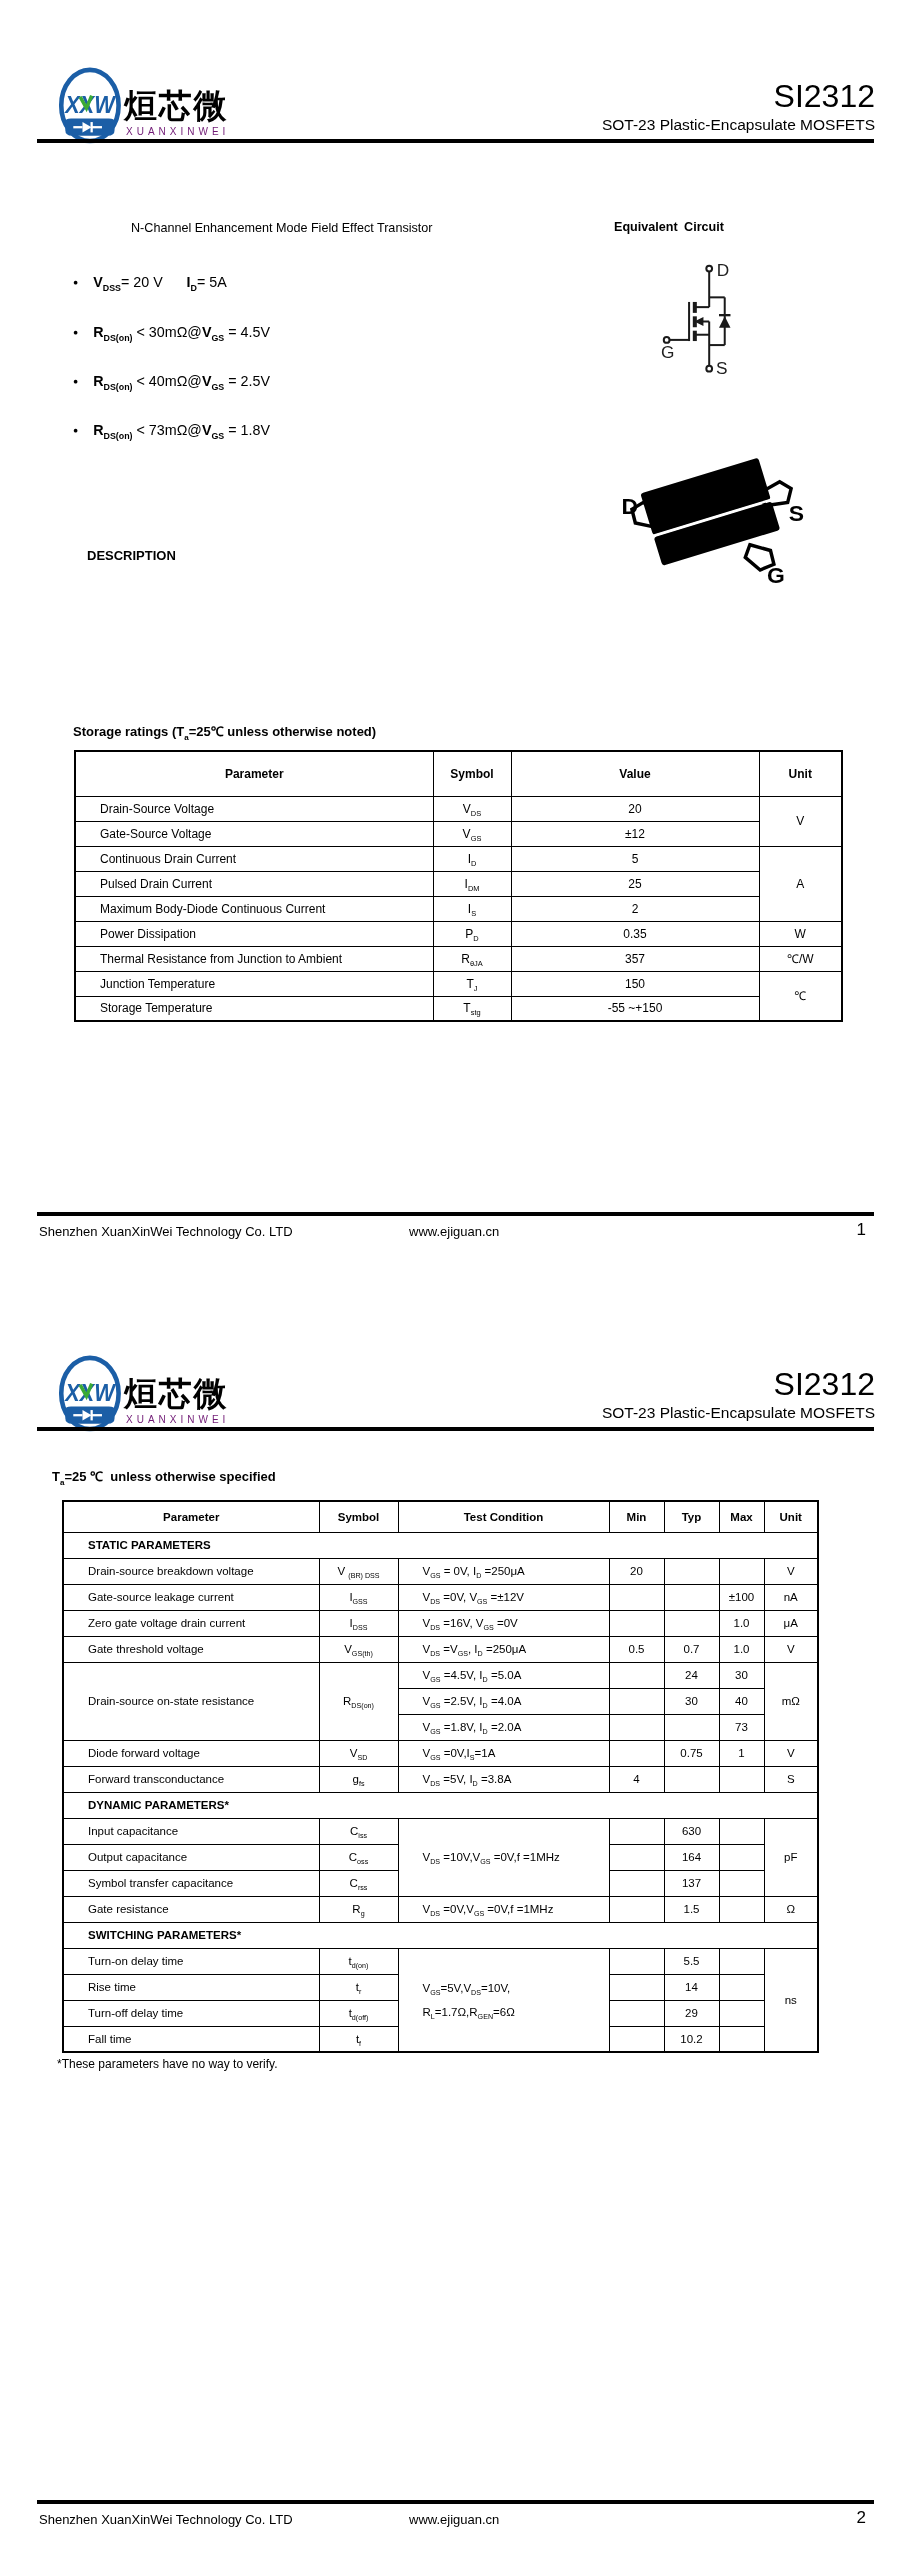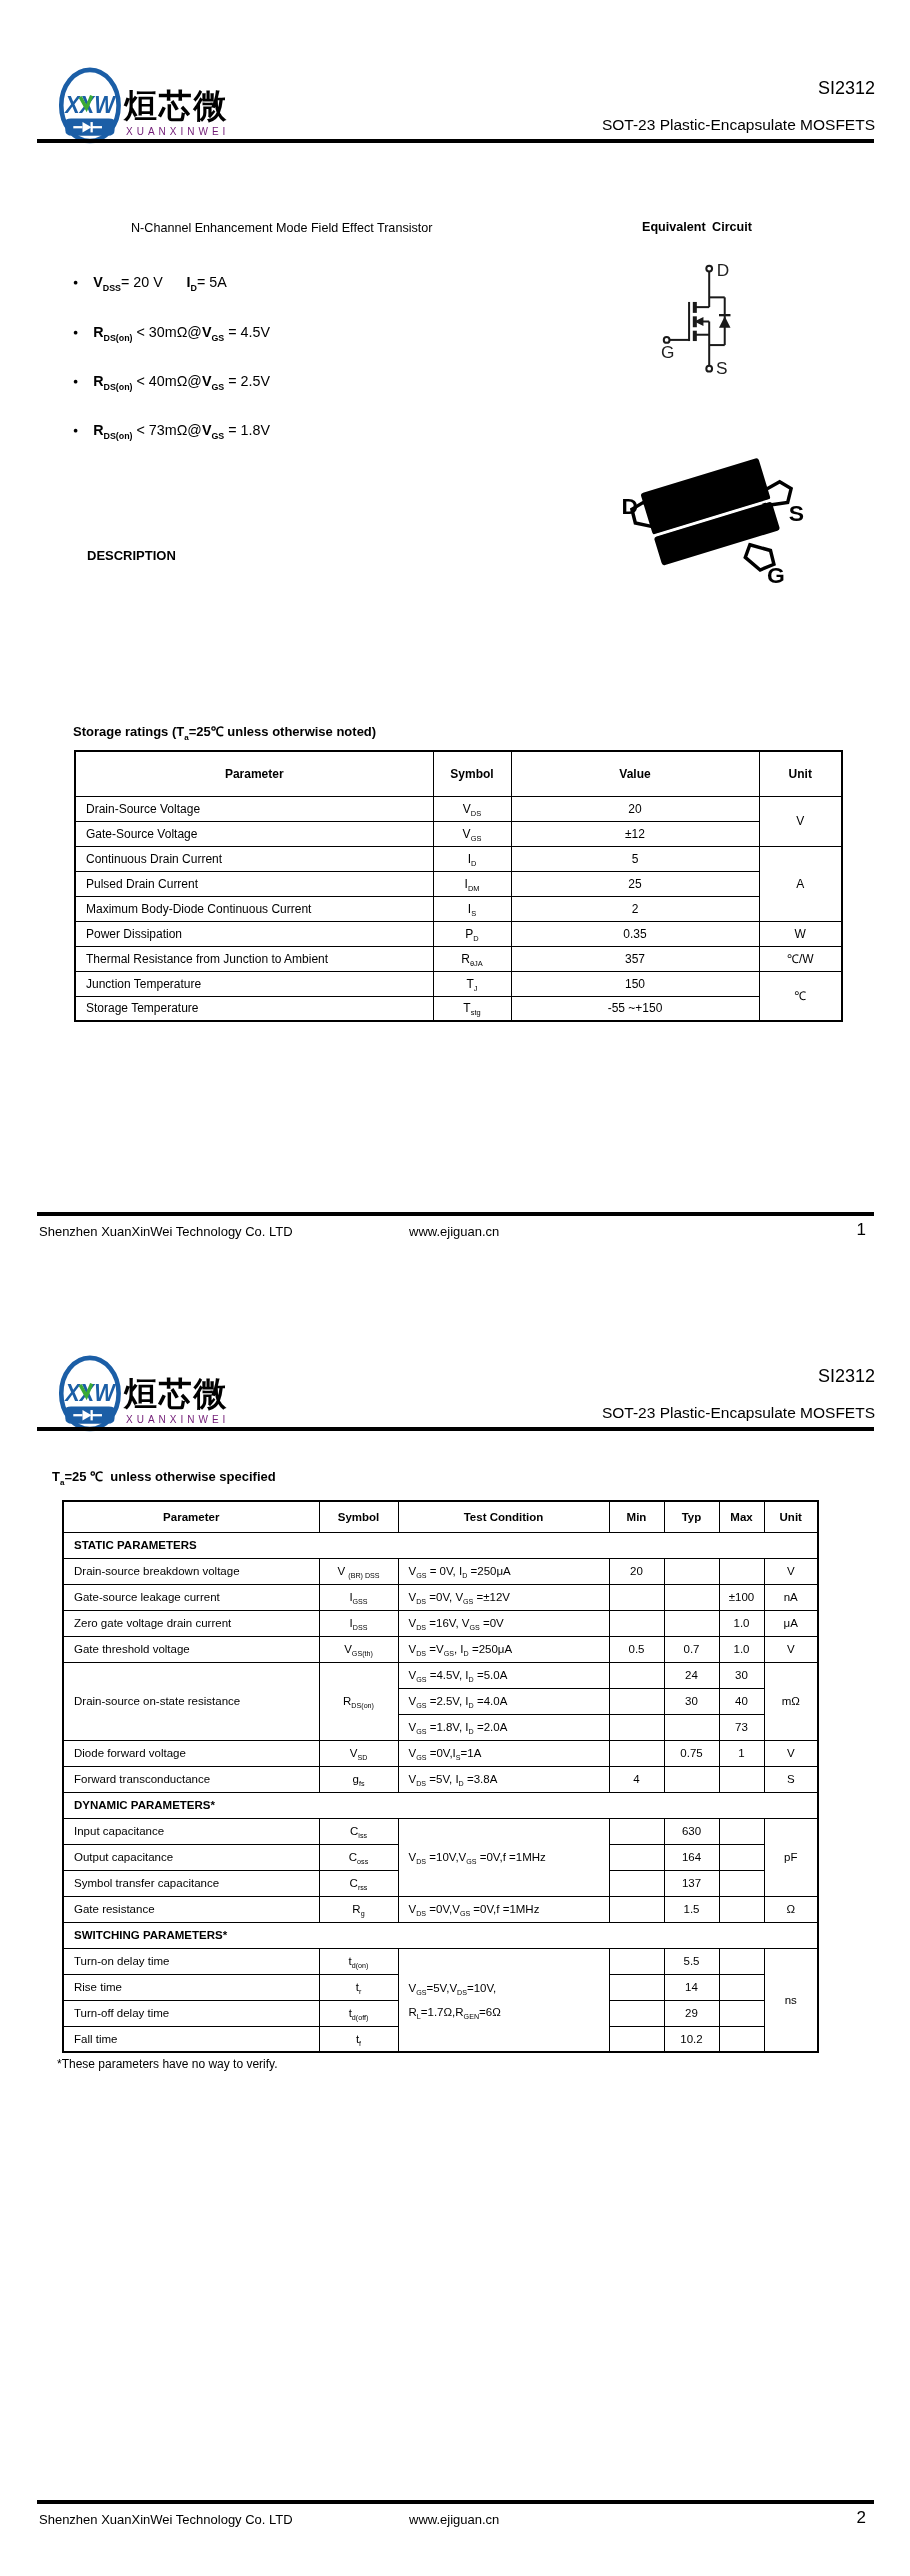--- a/index.html
+++ b/index.html
@@ -5,36 +5,36 @@
   html,body{margin:0;padding:0;background:#fff;}
   body{font-family:"Liberation Sans",sans-serif;color:#000;}
   #doc{position:relative;width:910px;height:2576px;background:#fff;overflow:hidden;}
   .page{position:absolute;left:0;width:910px;height:1288px;background:#fff;}
   .abs{position:absolute;}
   .bb{font-weight:bold;}
   sub{font-size:62%;line-height:0;}
   .rich span,.rich sub{white-space:pre;}
   .brand-cn{font-weight:bold;font-size:33px;letter-spacing:1.7px;font-family:"DejaVu Sans",sans-serif;}
   .brand-en{font-size:10px;letter-spacing:4px;color:#701a75;}
-  .part-no{font-size:18px;text-align:right;}
+  .part-no{font-size:32px;text-align:right;}
   .part-sub{font-size:15.5px;text-align:right;}
   .hrule{background:#000;height:4px;}
   .sec-title{font-size:12.6px;margin-left:44px;}
   .equiv-title{font-size:12.6px;font-weight:bold;word-spacing:2.9px;}
   .feature{font-size:14.3px;white-space:pre;text-align:right;}
   .feature .dot{font-size:8.6px;vertical-align:1.7px;margin-right:15px;}
   .h-bold{font-weight:bold;font-size:13px;}
   .desc-line{font-size:12px;line-height:16.6px;}
   .foot-txt{font-size:13px;}
   .foot-page{font-size:17px;text-align:right;}
   .footnote{font-size:12px;}
   table.dt{border-collapse:collapse;table-layout:fixed;border:2.3px solid #000;font-size:12px;}
   table.dt td,table.dt th{border:1.1px solid #000;padding:0 2.3px;text-align:center;vertical-align:middle;overflow:hidden;}
   table.dt th{font-weight:bold;}
-  table.dt .pl{text-align:left;padding-left:10px;}
+  table.dt .pl{text-align:left;padding-left:24px;}
   table.dt tr.hd>th{border-bottom:1.7px solid #000;}
   table.dt tr.tt>td{border-top:1.7px solid #000;}
   table.dt tr.sec>td{border-top:1.7px solid #000;border-bottom:1.7px solid #000;font-weight:bold;}
   table.max tr{height:25px;}
   table.max tr.hd{height:45px;}
   table.elec{font-size:11.5px;}
   table.elec tr{height:26px;}
   table.elec tr.hd{height:31px;}
   table.elec tr.sec{height:26px;}
 </style>
@@ -55,21 +55,21 @@
       <line x1="28" y1="105" x2="44" y2="105" stroke="#fff" stroke-width="4"></line>
       <line x1="60" y1="105" x2="78" y2="105" stroke="#fff" stroke-width="4"></line>
     </svg>
     <div class="abs brand-cn" style="left:124px;top:84px">烜芯微</div>
     <div class="abs brand-en" style="left:126px;top:126px">XUANXINWEI</div>
     <div class="abs part-no" style="left:516px;top:78px;width:359px">SI2312</div>
     <div class="abs part-sub" style="left:516px;top:116px;width:359px">SOT-23 Plastic-Encapsulate MOSFETS</div>
     <div class="abs hrule" style="left:37px;top:139px;width:837px"></div>
 
     <div class="abs sec-title" style="left:87px;top:221px">N-Channel Enhancement Mode Field Effect Transistor</div>
-    <div class="abs equiv-title" style="left:642px;top:220px">Equivalent Circuit</div>
+    <div class="abs equiv-title" style="left:614px;top:220px">Equivalent Circuit</div>
 
     <div class="abs feature" style="left:73px;top:274px"><span class="dot">●</span><span class="rich"><span class="bb">V</span><sub class="bb">DSS</sub><span>= 20 V</span><span>      </span><span class="bb">I</span><sub class="bb">D</sub><span>= 5A</span></span></div>
     <div class="abs feature" style="left:73px;top:324px"><span class="dot">●</span><span class="rich"><span class="bb">R</span><sub class="bb">DS(on)</sub><span> &lt; 30mΩ@</span><span class="bb">V</span><sub class="bb">GS</sub><span> = 4.5V</span></span></div>
     <div class="abs feature" style="left:73px;top:373px"><span class="dot">●</span><span class="rich"><span class="bb">R</span><sub class="bb">DS(on)</sub><span> &lt; 40mΩ@</span><span class="bb">V</span><sub class="bb">GS</sub><span> = 2.5V</span></span></div>
     <div class="abs feature" style="left:73px;top:422px"><span class="dot">●</span><span class="rich"><span class="bb">R</span><sub class="bb">DS(on)</sub><span> &lt; 73mΩ@</span><span class="bb">V</span><sub class="bb">GS</sub><span> = 1.8V</span></span></div>
 
     <svg class="abs" style="left:631px;top:241px" width="184" height="184" viewBox="0 0 320 320">
       <g stroke="#1a1a1a" stroke-width="3.5" fill="none">
         <circle cx="136" cy="48" r="5"></circle>
         <line x1="136" y1="53" x2="136" y2="115"></line>

